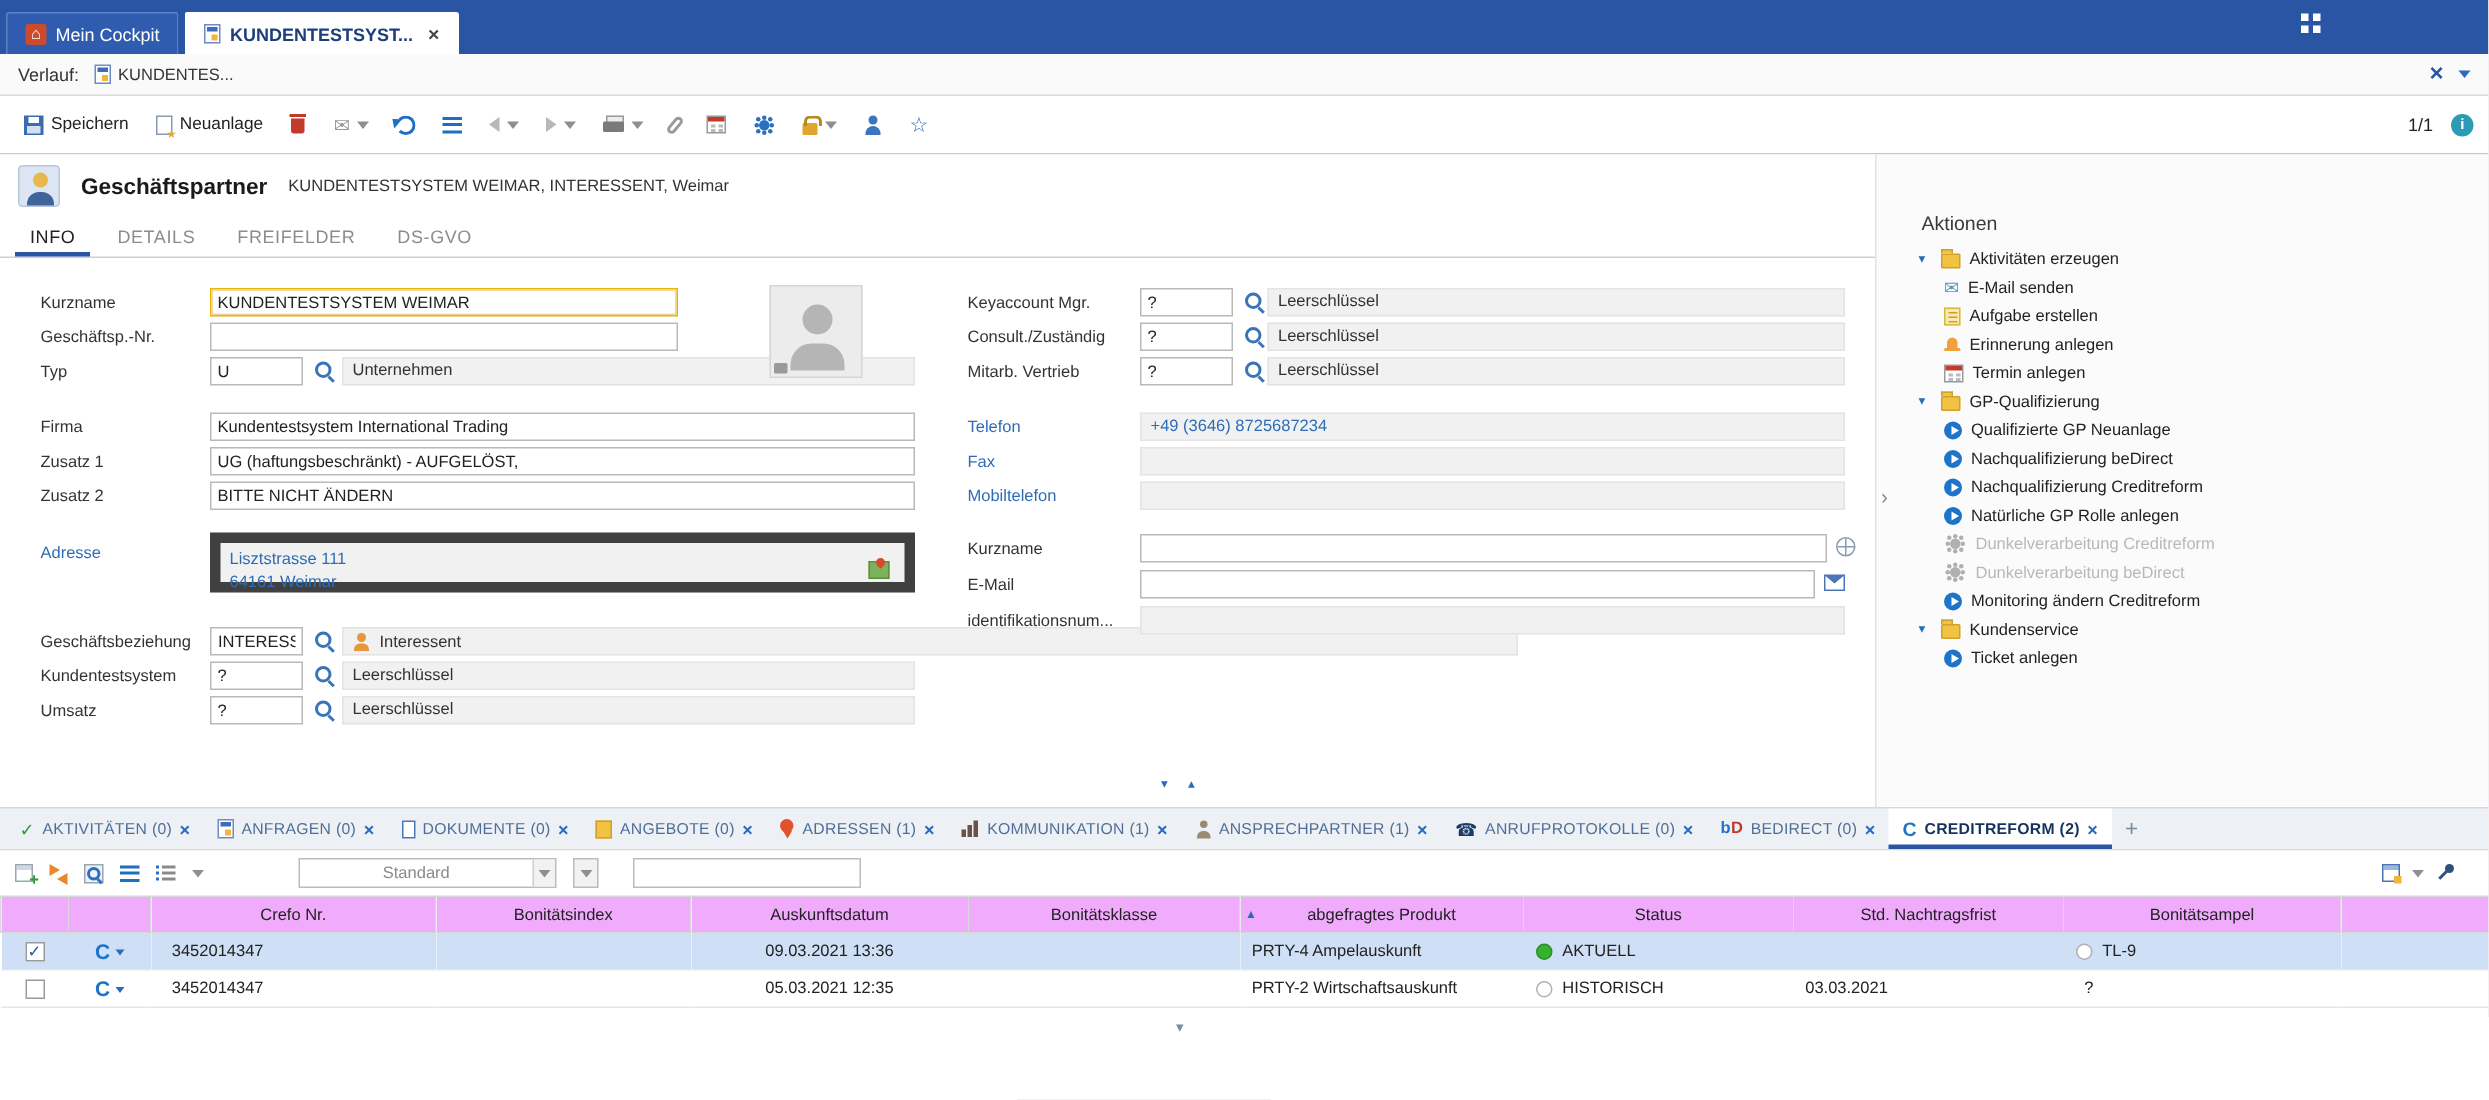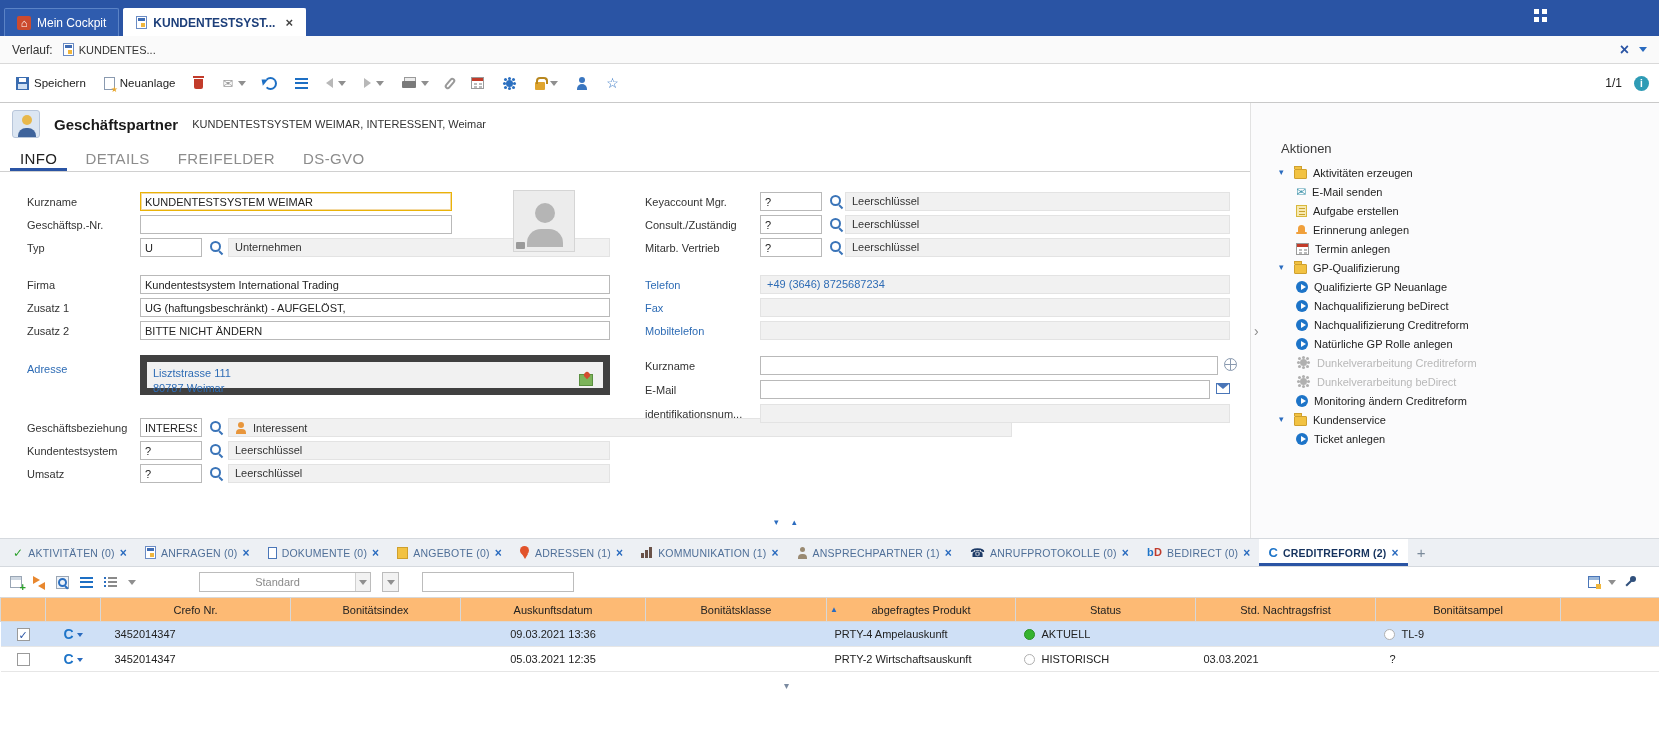--- a/index.html
+++ b/index.html
@@ -67,21 +67,21 @@
 
 .content-header{position:absolute;left:0;top:103px;width:1250px;height:42px;background:#fff;display:flex;align-items:center;padding:0 12px;gap:14px;}
 .ic-avatar{position:relative;width:28px;height:28px;display:inline-block;background:#dce6f2;border:1px solid #b8c6da;border-radius:3px;overflow:hidden;flex:0 0 auto;}
 .ic-avatar::before{content:"";position:absolute;left:9px;top:4px;width:10px;height:10px;border-radius:50%;background:#e8b84b;}
 .ic-avatar::after{content:"";position:absolute;left:5px;bottom:-2px;width:18px;height:11px;border-radius:8px 8px 0 0;background:#3f649c;}
 .record-title{font-size:15px;font-weight:bold;color:#1a1a1a;}
 .record-subtitle{font-size:11px;color:#333;}
 
 
 .form-tabs{position:absolute;left:0;top:145px;width:1250px;height:27px;border-bottom:1px solid #d0d0d0;display:flex;align-items:stretch;padding-left:6px;background:#fff;}
-.ftab{display:flex;align-items:center;padding:0 14px;font-size:15px;letter-spacing:.4px;color:#8c8c8c;cursor:pointer;position:relative;}
+.ftab{display:flex;align-items:center;padding:0 14px;font-size:12px;letter-spacing:.4px;color:#8c8c8c;cursor:pointer;position:relative;}
 .ftab.active{color:#222;}
 .ftab.active::after{content:"";position:absolute;left:4px;right:4px;bottom:0;height:3px;background:#2a54a4;}
 
 
 .form-area{position:absolute;left:0;top:172px;width:1250px;height:366px;background:#fff;}
 .lbl{position:absolute;font-size:11px;color:#333;white-space:nowrap;}
 .lbl.link{color:#2e6cb5;}
 .inp{position:absolute;height:19px;border:1px solid #b9b9b9;background:#fff;font:11px "Liberation Sans",sans-serif;padding:0 4px;color:#222;}
 .inp.focus{border:1px solid #eab308;box-shadow:inset 0 0 0 1px #f3d9a2;}
 .ro{position:absolute;height:19px;background:#f1f1f1;border:1px solid #e3e3e3;font-size:11px;color:#333;padding:2px 6px;white-space:nowrap;overflow:hidden;}
@@ -169,21 +169,21 @@
 .grid-search{width:152px;height:20px;border:1px solid #bcbcbc;background:#fff;margin-left:12px;font:11px "Liberation Sans",sans-serif;padding:0 4px;}
 .gt-right{margin-left:auto;display:flex;align-items:center;gap:8px;padding-right:12px;}
 .ic-colconf{position:relative;width:12px;height:12px;border:1px solid #4a76b8;background:linear-gradient(#9ab8dc,#9ab8dc) 0 0/12px 3px no-repeat;display:inline-block;cursor:pointer;}
 .ic-colconf::after{content:"";position:absolute;right:-2px;bottom:-2px;width:5px;height:5px;background:#f0b63c;}
 .ic-pin{position:relative;width:13px;height:13px;display:inline-block;cursor:pointer;}
 .ic-pin::before{content:"";position:absolute;left:6px;top:0;width:6px;height:6px;border-radius:50%;background:#30507c;}
 .ic-pin::after{content:"";position:absolute;left:1px;top:6px;width:8px;height:2px;background:#30507c;transform:rotate(-45deg);}
 
 
 .grid{position:absolute;left:0;top:597px;width:1659px;border-collapse:collapse;table-layout:fixed;font-size:11px;}
-.grid th{height:24px;background:#fdba74;border:1px solid #d8d8d8;border-left:none;font-weight:normal;color:#222;position:relative;padding:0 4px;text-align:center;overflow:hidden;white-space:nowrap;cursor:pointer;}
+.grid th{height:24px;background:#f0abfc;border:1px solid #d8d8d8;border-left:none;font-weight:normal;color:#222;position:relative;padding:0 4px;text-align:center;overflow:hidden;white-space:nowrap;cursor:pointer;}
 .grid th:first-child{border-left:1px solid #d8d8d8;}
 .grid td{height:25px;border-bottom:1px solid #e6e6e6;padding:0 4px;color:#222;white-space:nowrap;overflow:hidden;background:#fff;}
 .grid tr.selected td{background:#cfe0f6;}
 .grid td.ac{text-align:center;}
 .grid td.al{text-align:left;}
 .grid td.pl14{padding-left:14px;}
 .grid td.pl8{padding-left:8px;}
 .sort-arrow{position:absolute;left:3px;top:8px;color:#2a6bbf;font-size:8px;line-height:1;}
 .cb{width:13px;height:13px;border:1px solid #9a9a9a;background:#fff;margin:0 auto;text-align:center;line-height:12px;font-size:11px;color:#2a54a4;font-weight:bold;cursor:pointer;}
 .cicon{text-align:center;}
@@ -320,21 +320,21 @@
 
     <span class="lbl" style="left:27px;top:130px">Zusatz 1</span>
     <input class="inp" style="left: 140px; top: 126px; width: 470px;" value="UG (haftungsbeschränkt) - AUFGELÖST,">
 
     <span class="lbl" style="left:27px;top:153px">Zusatz 2</span>
     <input class="inp" style="left: 140px; top: 149px; width: 470px;" value="BITTE NICHT ÄNDERN">
 
     <span class="lbl link" style="left:27px;top:191px">Adresse</span>
     <div class="addr" style="left:140px;top:183px;width:470px;height:40px">
       <div class="addr-line">Lisztstrasse 111</div>
-      <div class="addr-line">80787 Weimar</div>
+      <div class="addr-line">64161 Weimar</div>
       <span class="ic-map"></span>
     </div>
 
     <span class="lbl" style="left:27px;top:250px">Geschäftsbeziehung</span>
     <input class="inp" style="left: 140px; top: 246px; width: 62px;" value="INTERESSE">
     <span class="ic-mag" style="left:209px;top:248px"></span>
     <div class="ro flex" style="left:228px;top:246px;width:784px">
       <span class="ic-relation"></span>
       <span>Interessent</span>
     </div>

